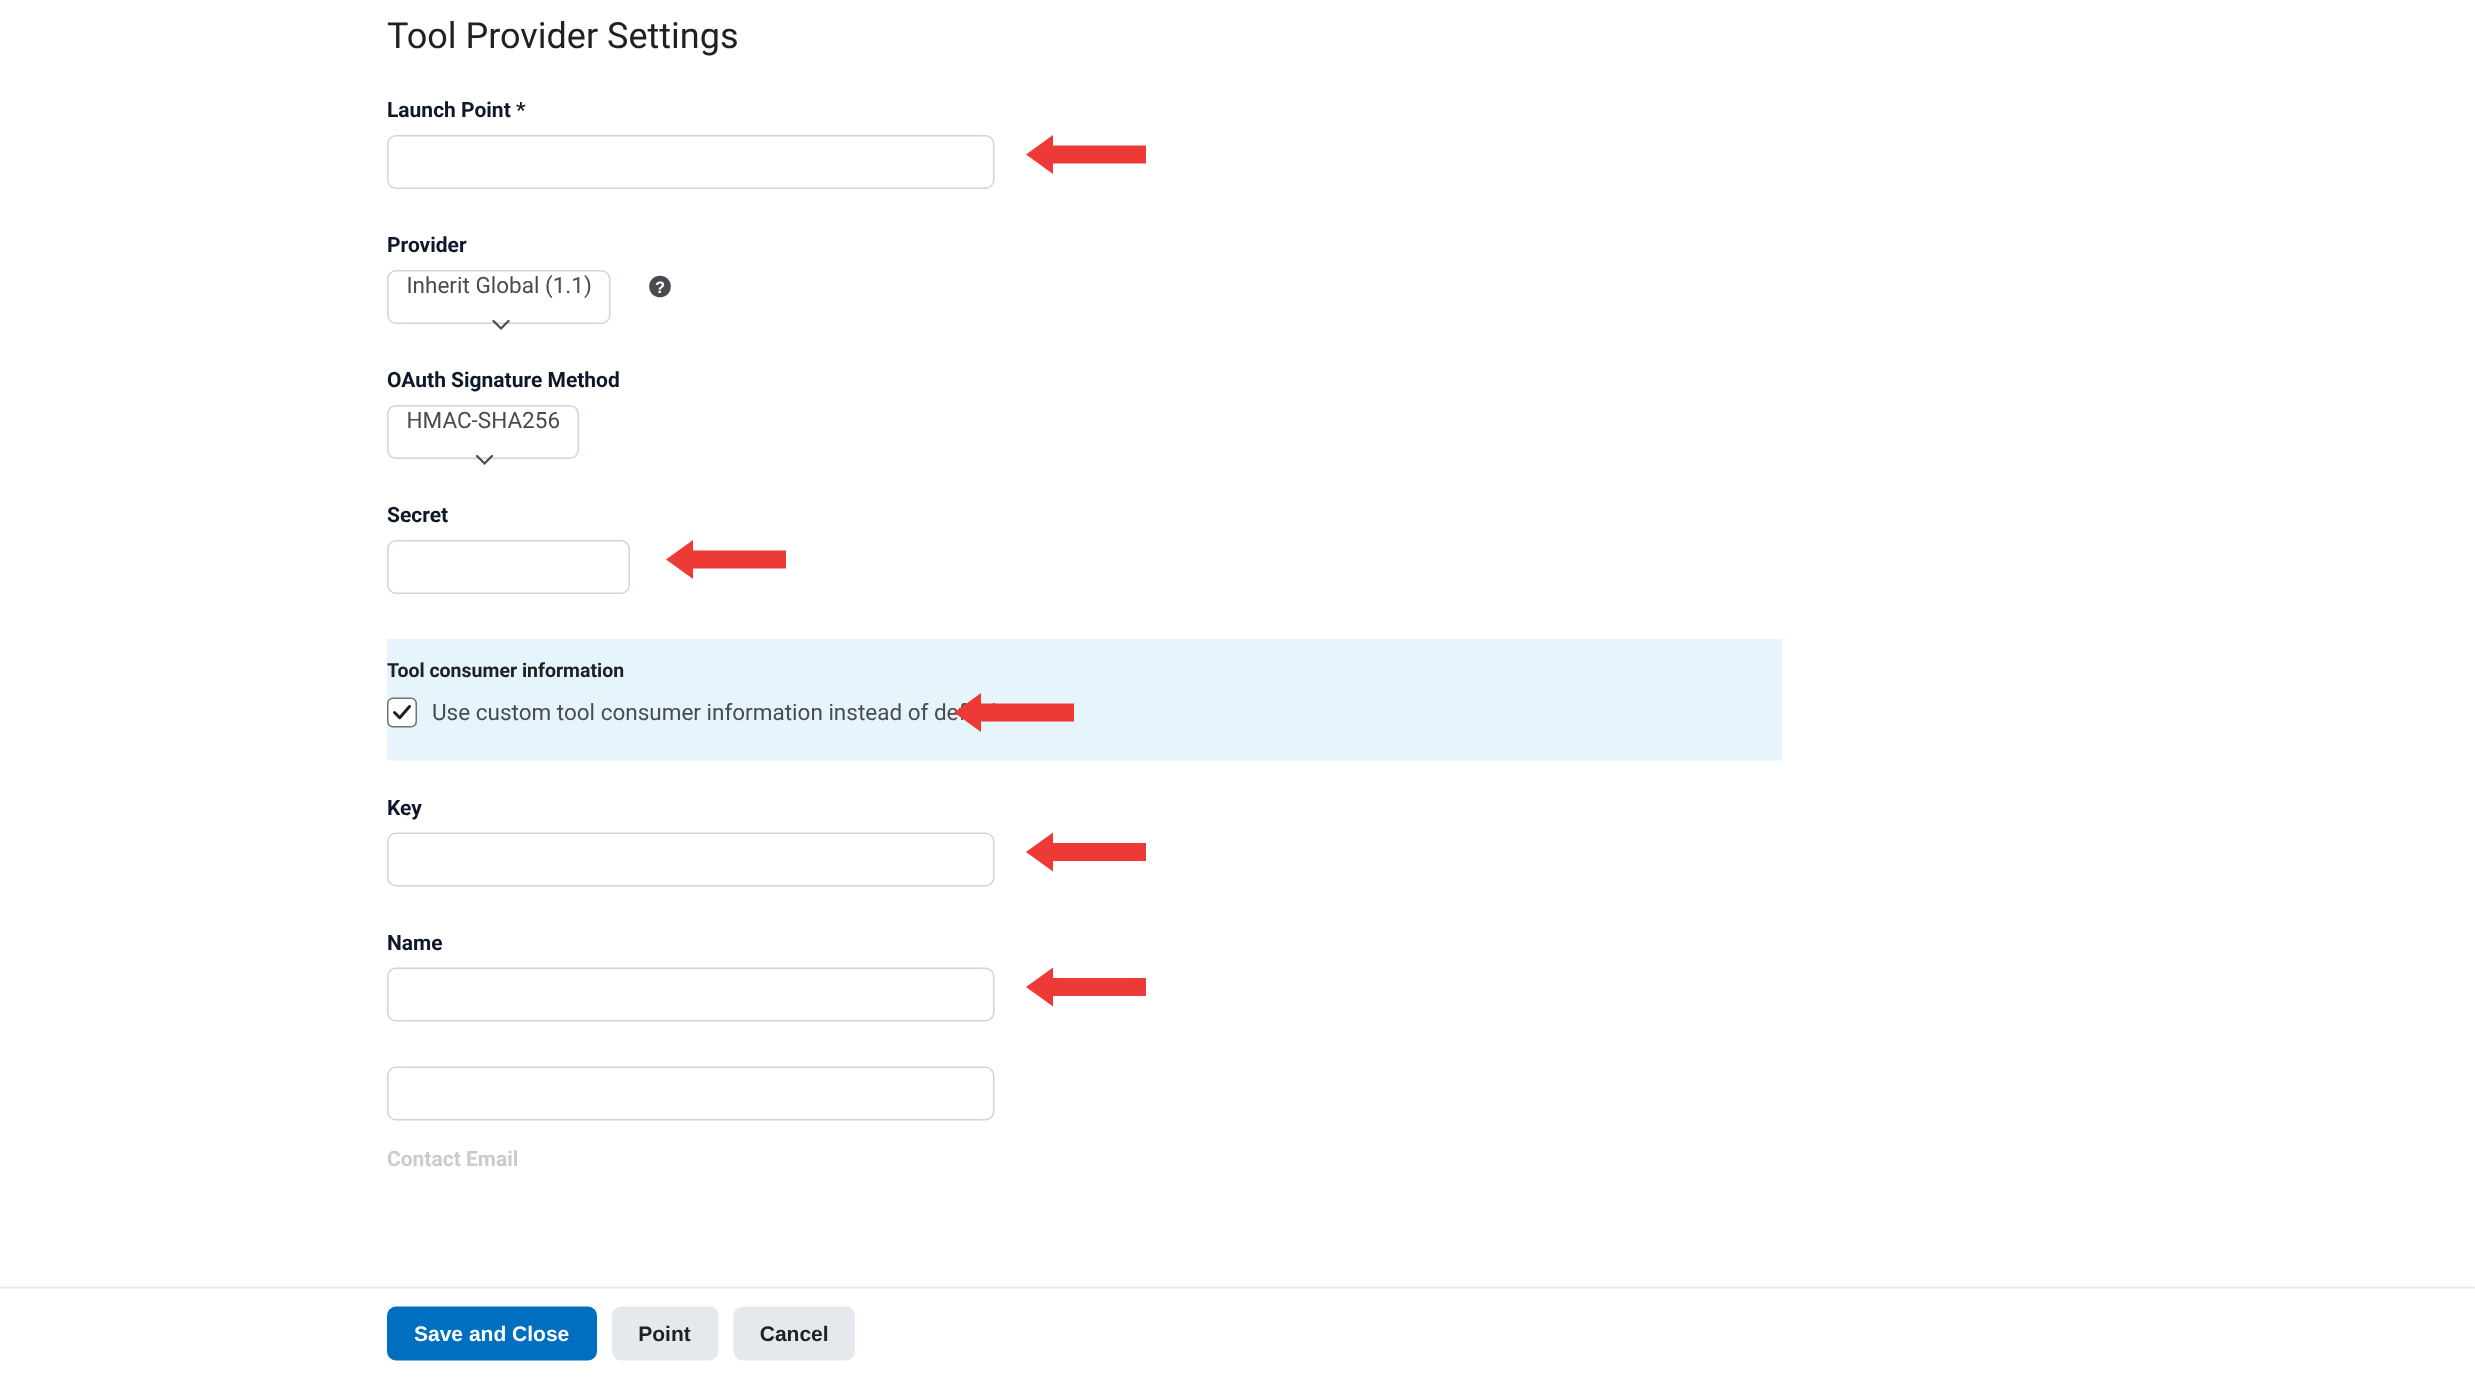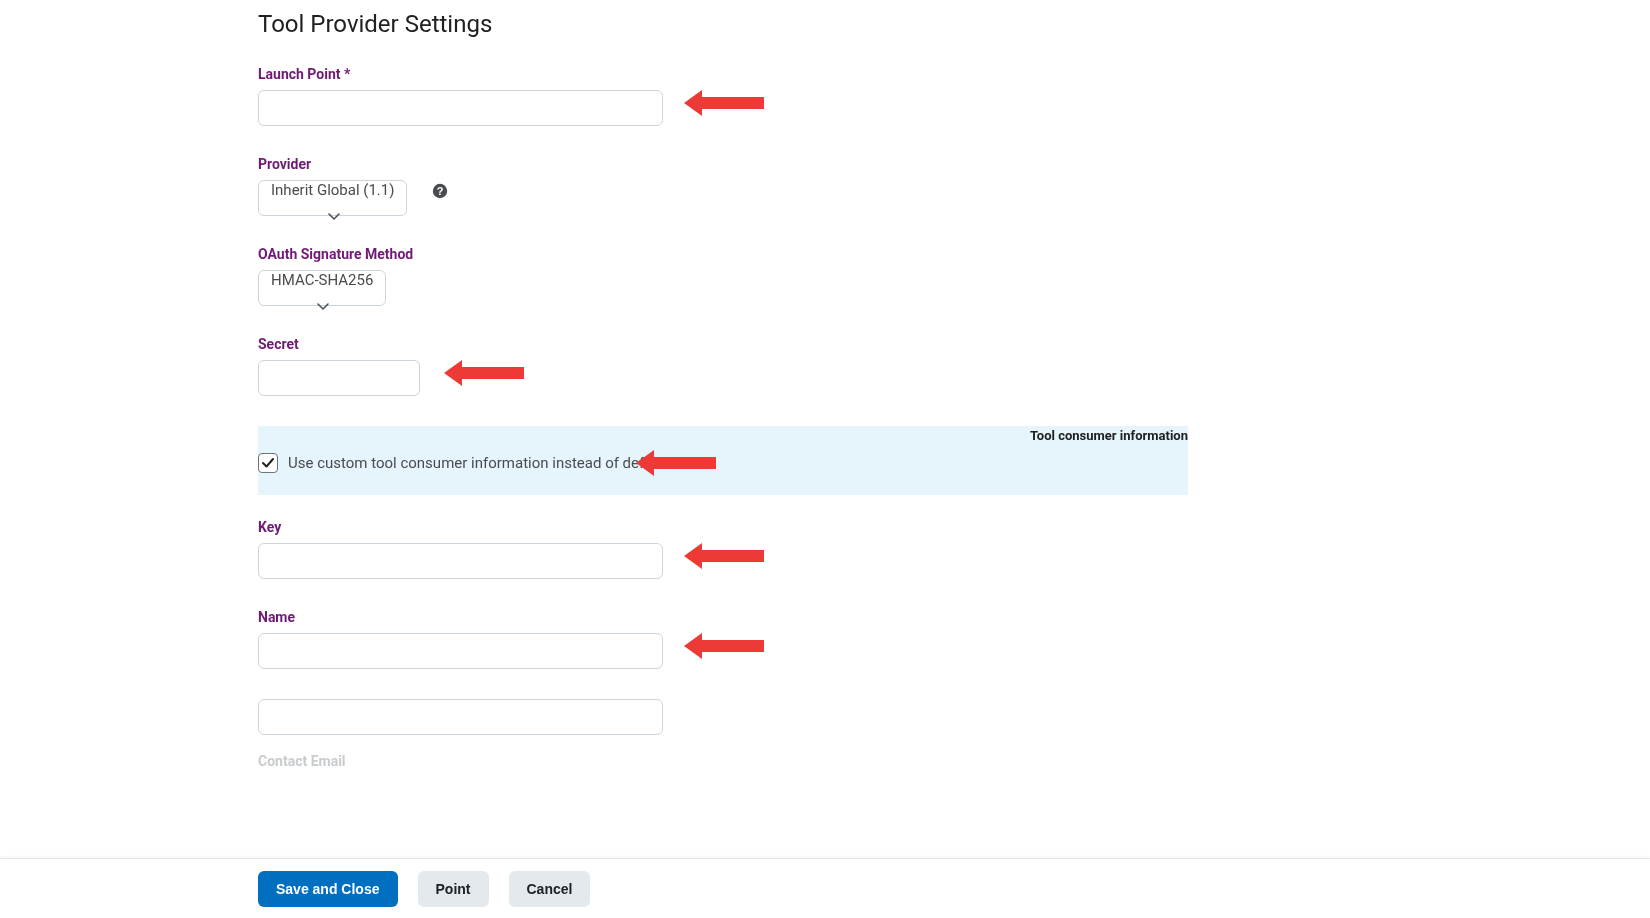--- a/index.html
+++ b/index.html
@@ -38,21 +38,21 @@
       color: #202122;
       margin-bottom: 28px;
     }
     .field-group {
       margin-bottom: 30px;
       position: relative;
     }
     .field-label {
       font-size: 14px;
       font-weight: 700;
-      color: #701a75;
+      color: #0f172a;
       display: block;
       margin-bottom: 8px;
       margin-top: 16px;
     }
     .text-input {
       border: 1px solid #cdd5dc;
       border-radius: 6px;
       height: 36px;
       padding: 6px 12px;
       font-size: 15px;
@@ -93,25 +93,24 @@
       width: 18px;
       height: 18px;
       margin-left: 20px;
       vertical-align: middle;
     }
     .help-icon svg {
       display: block;
     }
     .highlight-section {
       background: #e6f4fc;
-      padding: 2px 0 22px 0;
+      padding: 14px 0 22px 0;
       margin-left: 0;
       width: 930px;
       margin-bottom: 24px;
-      text-align: right;
     }
     .highlight-section .section-title {
       font-size: 13px;
       font-weight: 700;
       color: #202122;
       margin-bottom: 10px;
       padding-left: 0;
     }
     .highlight-inner {
       padding-left: 0;
@@ -151,21 +150,21 @@
       bottom: 0;
       left: 0;
       right: 0;
       height: 60px;
       background: #fff;
       border-top: 1px solid #e3e8ec;
       box-shadow: 0 -1px 3px rgba(0,0,0,0.05);
       display: flex;
       align-items: center;
       padding-left: 258px;
-      gap: 20px;
+      gap: 10px;
     }
     .btn {
       height: 36px;
       padding: 0 18px;
       border-radius: 6px;
       font-size: 14px;
       font-weight: 700;
       cursor: pointer;
       border: none;
       display: inline-flex;

